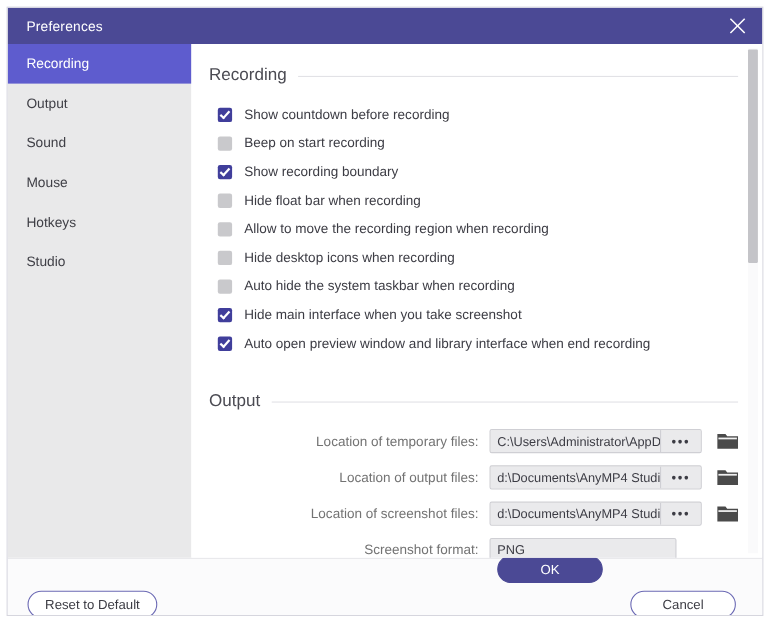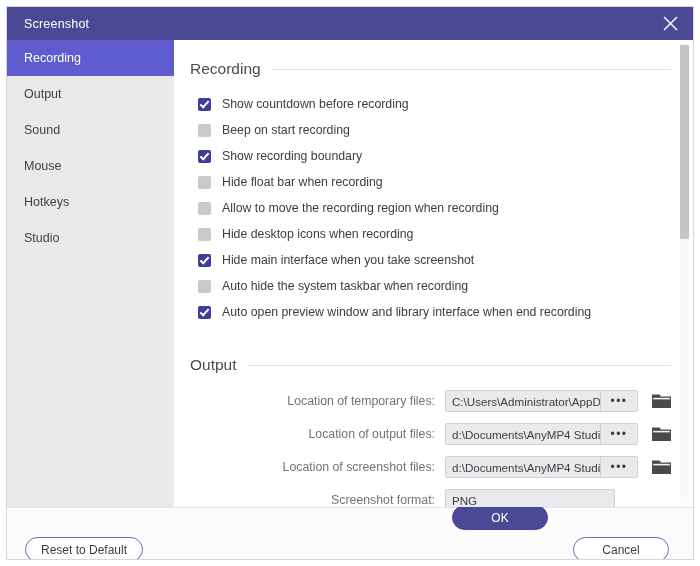--- a/index.html
+++ b/index.html
@@ -297,21 +297,21 @@
   .btn-cancel { width: 96px; }
   .footer-spacer { flex: 1; }
   .footer-right { display: flex; gap: 25px; }
 </style>
 </head>
 <body>
 
 <div class="window">
 
   <div class="titlebar">
-    <span class="title-text">Screenshot</span>
+    <span class="title-text">Preferences</span>
     <div class="close-btn">
       <span>
         <svg width="15" height="15" viewBox="0 0 15 15">
           <line x1="1" y1="1" x2="14" y2="14" stroke="#ffffff" stroke-width="1.4"></line>
           <line x1="14" y1="1" x2="1" y2="14" stroke="#ffffff" stroke-width="1.4"></line>
         </svg>
       </span>
     </div>
   </div>
 
@@ -365,26 +365,26 @@
           </div>
           <div class="check-row">
             <span class="cb"></span>
             <span class="check-label">Allow to move the recording region when recording</span>
           </div>
           <div class="check-row">
             <span class="cb"></span>
             <span class="check-label">Hide desktop icons when recording</span>
           </div>
           <div class="check-row">
+            <span class="cb"></span>
+            <span class="check-label">Auto hide the system taskbar when recording</span>
+          </div>
+          <div class="check-row">
             <span class="cb on"></span>
             <span class="check-label">Hide main interface when you take screenshot</span>
-          </div>
-          <div class="check-row">
-            <span class="cb"></span>
-            <span class="check-label">Auto hide the system taskbar when recording</span>
           </div>
           <div class="check-row">
             <span class="cb on"></span>
             <span class="check-label">Auto open preview window and library interface when end recording</span>
           </div>
         </div>
 
         <div class="section-head" style="padding-top:31px;">
           <span class="section-title">Output</span>
           <span class="section-rule"></span>

